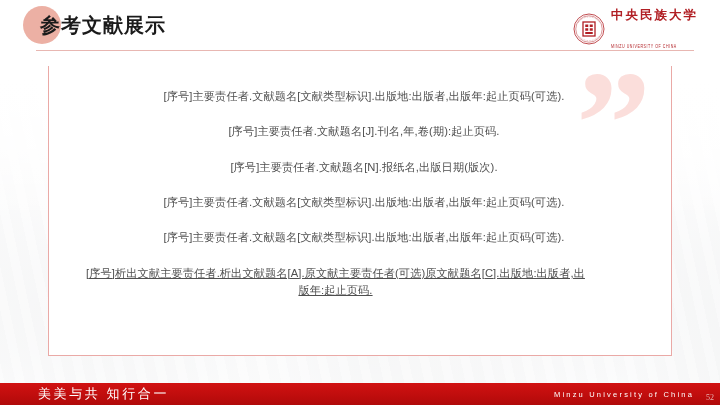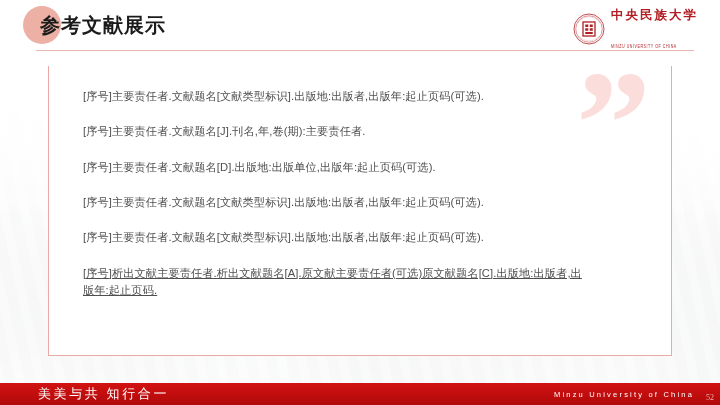--- a/index.html
+++ b/index.html
@@ -171,20 +171,21 @@
     top: 22px;
     right: 26px;
     z-index: 2;
   }
   .ref-line {
     font-size: 11.2px;
     color: #4f4f4f;
     line-height: 1.55;
     margin-bottom: 18px;
     letter-spacing: .1px;
+    text-align: center;
   }
   .ref-line:last-child {
     margin-bottom: 0;
   }
   .ref-line.wrap {
     max-width: 505px;
     text-decoration: underline;
   }
 
   
@@ -256,22 +257,22 @@
         <div class="logo-en">MINZU UNIVERSITY OF CHINA</div>
       </div>
     </div>
   </div>
 
   <div class="card-topbar"></div>
   <div class="card">
     <div class="quote-deco">”</div>
     <div class="card-body">
       <div class="ref-line">[序号]主要责任者.文献题名[文献类型标识].出版地:出版者,出版年:起止页码(可选).</div>
-      <div class="ref-line">[序号]主要责任者.文献题名[J].刊名,年,卷(期):主要责任者.</div>
-      <div class="ref-line">[序号]主要责任者.文献题名[D].出版地:出版单位,出版年:起止页码(可选).</div>
+      <div class="ref-line">[序号]主要责任者.文献题名[J].刊名,年,卷(期):起止页码.</div>
+      <div class="ref-line">[序号]主要责任者.文献题名[N].报纸名,出版日期(版次).</div>
       <div class="ref-line">[序号]主要责任者.文献题名[文献类型标识].出版地:出版者,出版年:起止页码(可选).</div>
       <div class="ref-line">[序号]主要责任者.文献题名[文献类型标识].出版地:出版者,出版年:起止页码(可选).</div>
       <div class="ref-line wrap">[序号]析出文献主要责任者.析出文献题名[A].原文献主要责任者(可选)原文献题名[C].出版地:出版者,出版年:起止页码.</div>
     </div>
   </div>
 
   <div class="footer">
     <div class="footer-left">美美与共 知行合一</div>
     <div class="footer-right">Minzu University of China</div>
     <div class="page-num">52</div>

